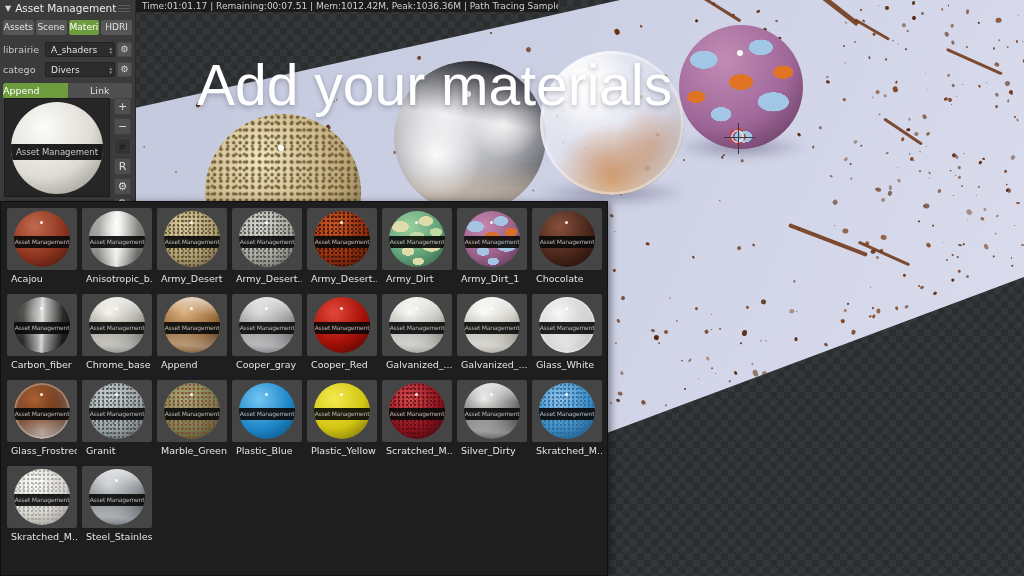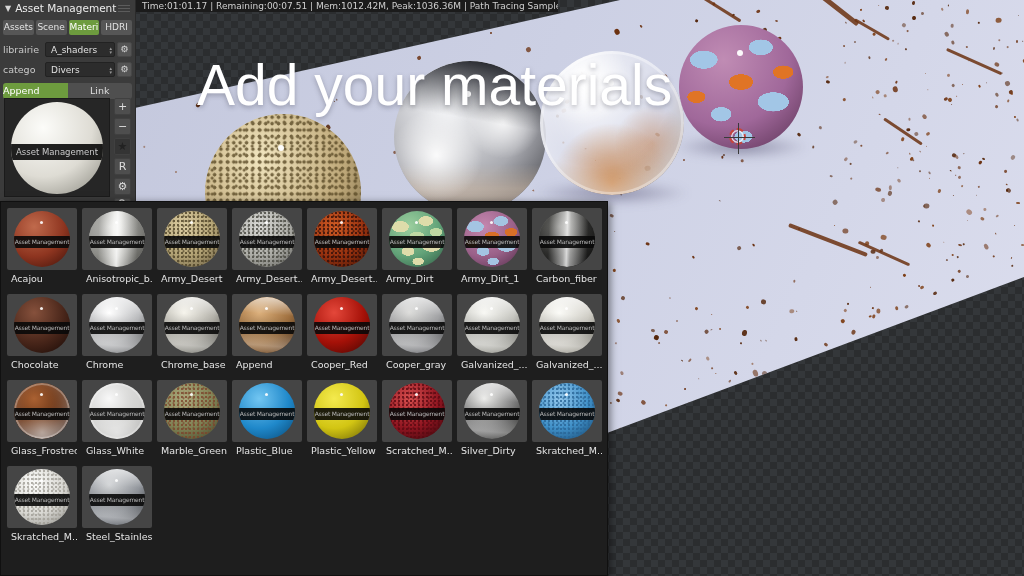--- a/index.html
+++ b/index.html
@@ -774,127 +774,127 @@
             <div class="tsphere" style="background: radial-gradient(circle at 36% 28%, rgb(196, 135, 174), rgb(154, 97, 137) 55%, rgb(87, 48, 78) 97%);">
               <div class="pat" style="background-image: radial-gradient(13.8px 9px at 20% 28%, rgb(164, 196, 226) 62%, transparent 63%), radial-gradient(12px 7.8px at 66% 18%, rgb(164, 196, 226) 62%, transparent 63%), radial-gradient(15.6px 9.6px at 76% 62%, rgb(164, 196, 226) 62%, transparent 63%), radial-gradient(10.2px 7.2px at 34% 72%, rgb(164, 196, 226) 62%, transparent 63%), radial-gradient(9px 6px at 52% 90%, rgb(164, 196, 226) 62%, transparent 63%), radial-gradient(12px 7.8px at 50% 46%, rgb(217, 111, 40) 62%, transparent 63%), radial-gradient(9px 6px at 14% 58%, rgb(217, 111, 40) 62%, transparent 63%), radial-gradient(10.2px 6.6px at 84% 38%, rgb(217, 111, 40) 62%, transparent 63%);"></div>
               <div class="band">Asset Management</div>
               <div class="hdot"></div>
             </div>
           </div>
           <div class="mlabel">Army_Dirt_1</div>
         </div>
         <div class="cell">
           <div class="thumb">
+            <div class="tsphere" style="background: radial-gradient(circle at 36% 28%, rgb(134, 81, 60), rgb(73, 38, 26) 55%, rgb(25, 10, 6) 97%);">
+              <div class="pat"></div>
+              <div class="band">Asset Management</div>
+              <div class="hdot"></div>
+            </div>
+          </div>
+          <div class="mlabel">Chocolate</div>
+        </div>
+        <div class="cell">
+          <div class="thumb">
             <div class="tsphere" style="background: radial-gradient(circle at 36% 28%, rgb(144, 144, 140), rgb(58, 58, 56) 55%, rgb(12, 12, 12) 97%);">
               <div class="pat pat-aniso"></div>
               <div class="band">Asset Management</div>
               <div class="hdot"></div>
             </div>
           </div>
           <div class="mlabel">Carbon_fiber</div>
         </div>
         <div class="cell">
           <div class="thumb">
-            <div class="tsphere" style="background: radial-gradient(circle at 36% 28%, rgb(134, 81, 60), rgb(73, 38, 26) 55%, rgb(25, 10, 6) 97%);">
-              <div class="pat"></div>
-              <div class="band">Asset Management</div>
-              <div class="hdot"></div>
-            </div>
-          </div>
-          <div class="mlabel">Chocolate</div>
-        </div>
-        <div class="cell">
-          <div class="thumb">
-            <div class="tsphere" style="background: radial-gradient(circle at 36% 28%, rgb(255, 255, 255), rgb(188, 189, 191) 55%, rgb(89, 91, 94) 97%);">
-              <div class="pat pat-metal"></div>
-              <div class="band">Asset Management</div>
-              <div class="hdot"></div>
-            </div>
-          </div>
-          <div class="mlabel">Chrome</div>
-        </div>
-        <div class="cell">
-          <div class="thumb">
             <div class="tsphere" style="background: radial-gradient(circle at 36% 28%, rgb(246, 244, 236), rgb(180, 178, 170) 55%, rgb(92, 92, 86) 97%);">
               <div class="pat pat-metal"></div>
               <div class="band">Asset Management</div>
               <div class="hdot"></div>
             </div>
           </div>
           <div class="mlabel">Chrome_base</div>
         </div>
         <div class="cell">
           <div class="thumb">
             <div class="tsphere" style="background: radial-gradient(circle at 36% 28%, rgb(220, 176, 124), rgb(162, 114, 64) 55%, rgb(78, 49, 26) 97%);">
               <div class="pat pat-metal"></div>
               <div class="band">Asset Management</div>
               <div class="hdot"></div>
             </div>
           </div>
           <div class="mlabel">Append</div>
         </div>
         <div class="cell">
           <div class="thumb">
+            <div class="tsphere" style="background: radial-gradient(circle at 36% 28%, rgb(220, 220, 218), rgb(163, 164, 166) 55%, rgb(79, 80, 84) 97%);">
+              <div class="pat pat-metal"></div>
+              <div class="band">Asset Management</div>
+              <div class="hdot"></div>
+            </div>
+          </div>
+          <div class="mlabel">Cooper_gray</div>
+        </div>
+        <div class="cell">
+          <div class="thumb">
             <div class="tsphere" style="background: radial-gradient(circle at 36% 28%, rgb(228, 71, 58), rgb(165, 17, 8) 55%, rgb(71, 6, 2) 97%);">
               <div class="pat"></div>
               <div class="band">Asset Management</div>
               <div class="hdot"></div>
             </div>
           </div>
           <div class="mlabel">Cooper_Red</div>
         </div>
         <div class="cell">
           <div class="thumb">
-            <div class="tsphere" style="background: radial-gradient(circle at 36% 28%, rgb(220, 220, 218), rgb(163, 164, 166) 55%, rgb(79, 80, 84) 97%);">
-              <div class="pat pat-metal"></div>
-              <div class="band">Asset Management</div>
-              <div class="hdot"></div>
-            </div>
-          </div>
-          <div class="mlabel">Cooper_gray</div>
-        </div>
-        <div class="cell">
-          <div class="thumb">
             <div class="tsphere" style="background: radial-gradient(circle at 36% 28%, rgb(248, 248, 244), rgb(198, 198, 192) 55%, rgb(116, 116, 108) 97%);">
               <div class="pat pat-metal"></div>
               <div class="band">Asset Management</div>
               <div class="hdot"></div>
             </div>
           </div>
           <div class="mlabel">Galvanized_...</div>
         </div>
         <div class="cell">
           <div class="thumb">
             <div class="tsphere" style="background: radial-gradient(circle at 36% 28%, rgb(251, 251, 247), rgb(208, 206, 198) 55%, rgb(126, 124, 114) 97%);">
               <div class="pat pat-metal"></div>
               <div class="band">Asset Management</div>
               <div class="hdot"></div>
             </div>
           </div>
           <div class="mlabel">Galvanized_...</div>
         </div>
         <div class="cell">
           <div class="thumb">
+            <div class="tsphere" style="background: radial-gradient(circle at 36% 28%, rgb(248, 248, 248), rgb(203, 203, 201) 55%, rgb(134, 134, 132) 97%);">
+              <div class="pat pat-glass"></div>
+              <div class="band">Asset Management</div>
+              <div class="hdot"></div>
+            </div>
+          </div>
+          <div class="mlabel">Glass_White</div>
+        </div>
+        <div class="cell">
+          <div class="thumb">
             <div class="tsphere" style="background: radial-gradient(circle at 36% 28%, rgb(170, 97, 50), rgb(95, 46, 19) 55%, rgb(29, 11, 4) 97%);">
               <div class="pat pat-glass"></div>
               <div class="band">Asset Management</div>
               <div class="hdot"></div>
             </div>
           </div>
           <div class="mlabel">Glass_Frostred</div>
         </div>
         <div class="cell">
           <div class="thumb">
-            <div class="tsphere" style="background: radial-gradient(circle at 36% 28%, rgb(248, 248, 248), rgb(203, 203, 201) 55%, rgb(134, 134, 132) 97%);">
-              <div class="pat pat-glass"></div>
-              <div class="band">Asset Management</div>
-              <div class="hdot"></div>
-            </div>
-          </div>
-          <div class="mlabel">Glass_White</div>
+            <div class="tsphere" style="background: radial-gradient(circle at 36% 28%, rgb(204, 207, 206), rgb(164, 168, 168) 55%, rgb(90, 94, 94) 97%);">
+              <div class="pat" style="background-image: radial-gradient(rgb(60, 74, 80) 1px, transparent 1.5px), radial-gradient(rgb(60, 74, 80) 0.8px, transparent 1.3px); background-size: 4px 4px, 5px 5px; background-position: 0px 0px, 2px 2.6px; opacity: 0.8;"></div>
+              <div class="band">Asset Management</div>
+              <div class="hdot"></div>
+            </div>
+          </div>
+          <div class="mlabel">Granit</div>
         </div>
         <div class="cell">
           <div class="thumb">
             <div class="tsphere" style="background: radial-gradient(circle at 36% 28%, rgb(172, 169, 124), rgb(127, 129, 84) 55%, rgb(67, 69, 42) 97%);">
               <div class="pat" style="background-image: radial-gradient(rgb(124, 69, 44) 1px, transparent 1.5px), radial-gradient(rgb(124, 69, 44) 0.8px, transparent 1.3px); background-size: 4px 4px, 5px 5px; background-position: 0px 0px, 2px 2.6px; opacity: 0.8;"></div>
               <div class="band">Asset Management</div>
               <div class="hdot"></div>
             </div>
           </div>
           <div class="mlabel">Marble_Green</div>

